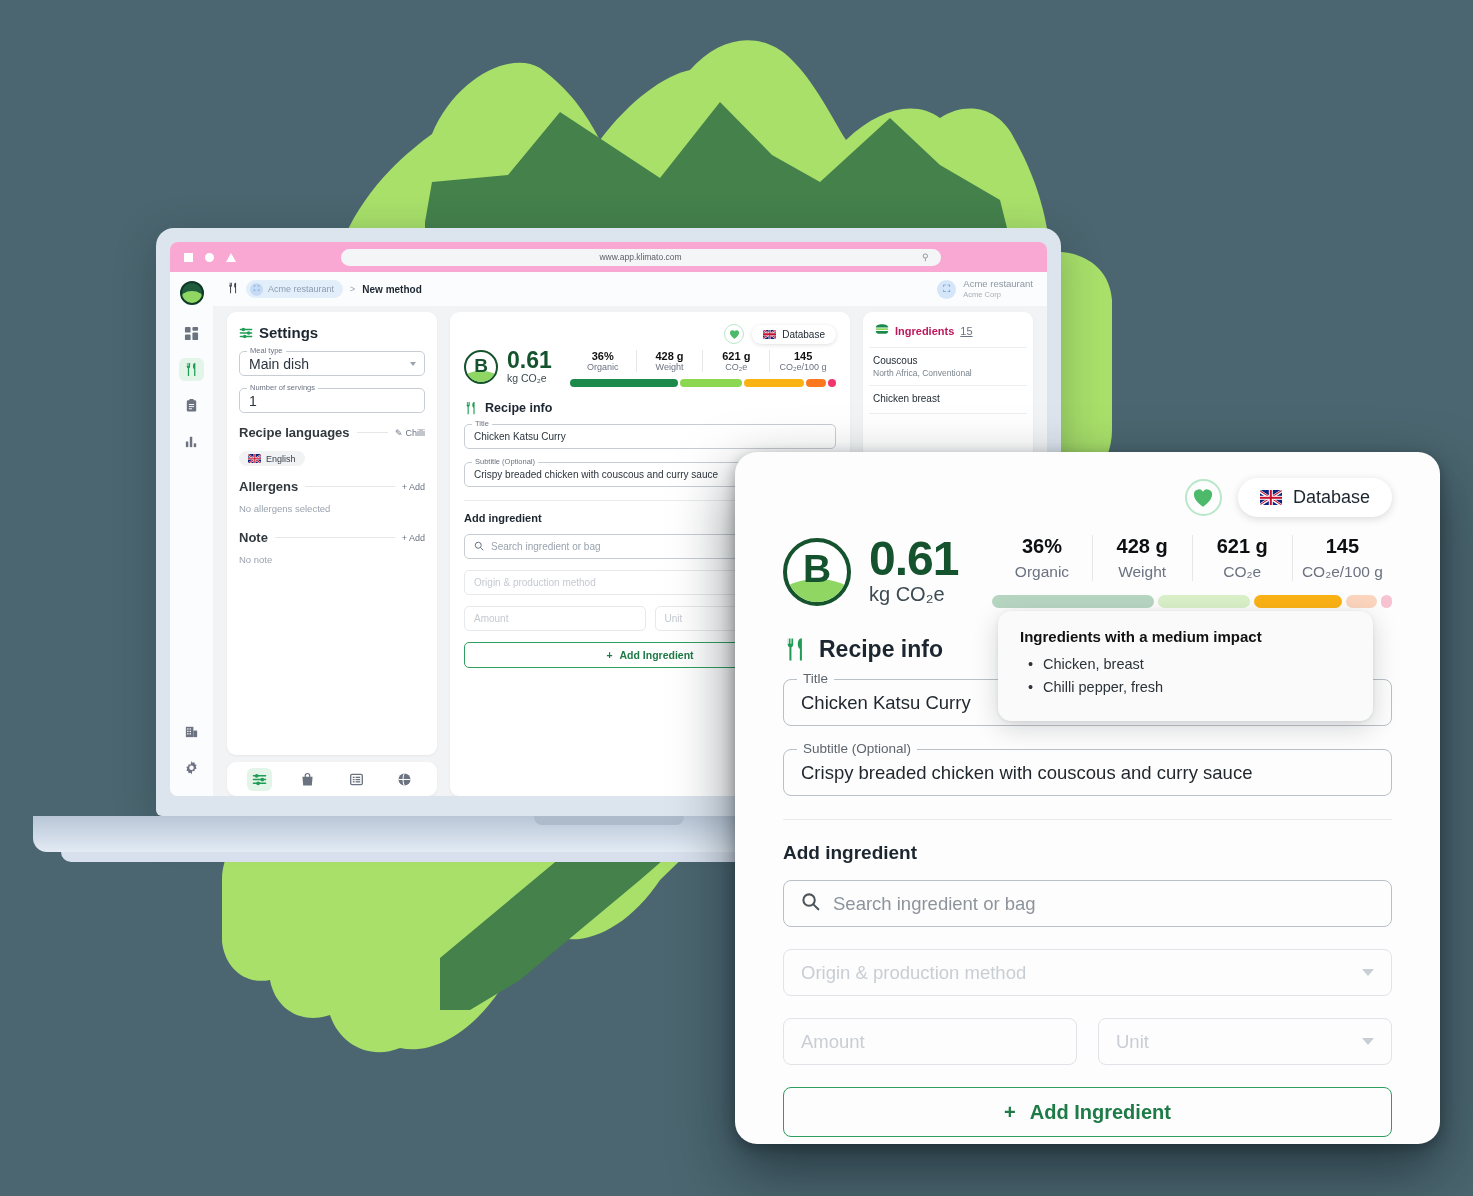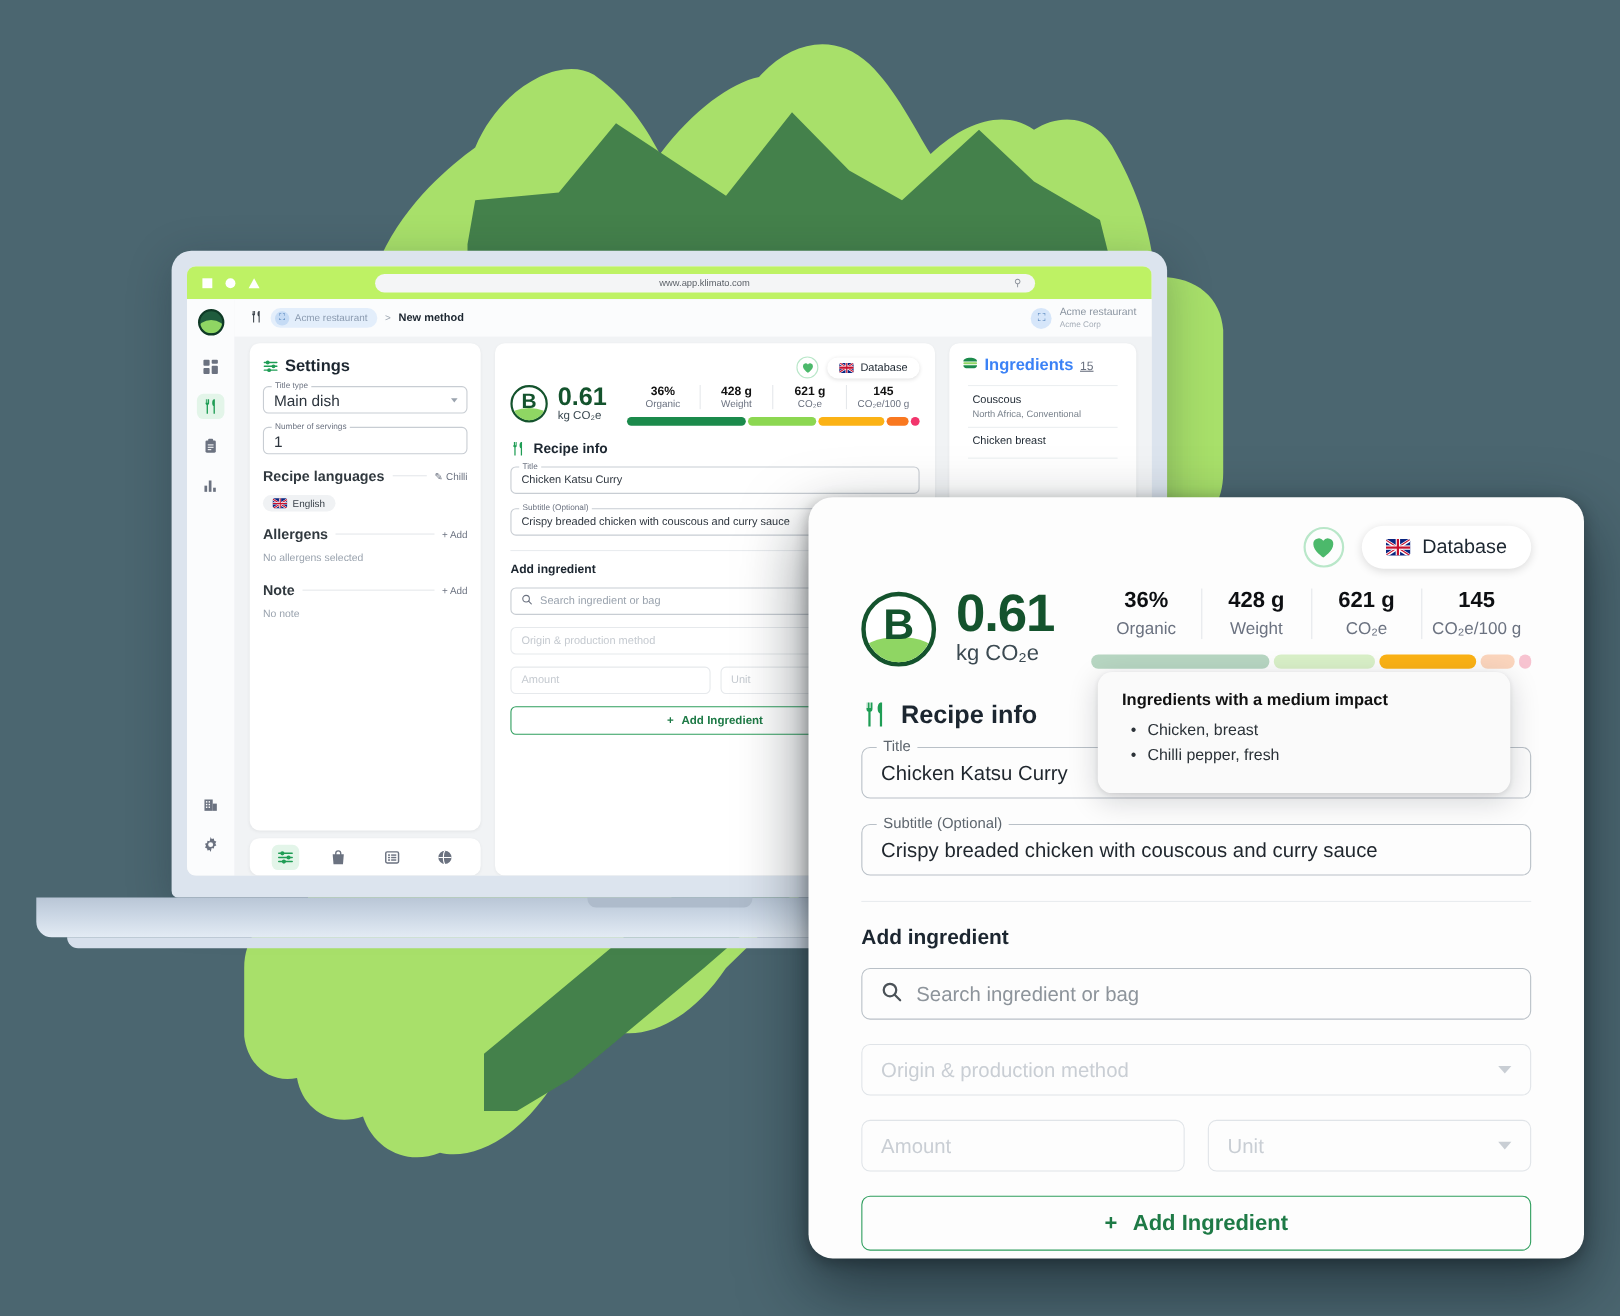--- a/index.html
+++ b/index.html
@@ -42,21 +42,21 @@
     content:""; position:absolute; left:50%; top:0; transform:translateX(-50%);
     width:150px; height:9px; background:#aebbcb; border-radius:0 0 8px 8px;
   }
   .laptop-foot{
     position:absolute; left:-95px; top:624px; width:1096px; height:10px;
     background:#d7e0ec; border-radius:0 0 10px 10px;
   }
 
   
   .browser-bar {
-    height: 30px; background: #bef264;
+    height: 30px; background: #f9a8d4;
     display: flex; align-items: center; padding: 0 14px; gap: 12px;
     flex-shrink: 0;
   }
   .dot-sq { width: 9px; height: 9px; background: #fff; }
   .dot-ci { width: 9px; height: 9px; background: #fff; border-radius: 50%; }
   .dot-tr { width: 0; height: 0; border-left: 5px solid transparent;
             border-right: 5px solid transparent; border-bottom: 9px solid #fff; }
   .url-pill {
     flex: 1; max-width: 600px; margin: 0 auto; height: 17px;
     background: #f4f5f6; border-radius: 9px;
@@ -196,23 +196,23 @@
   .two { display: flex; gap: 9px; margin-bottom: 11px; }
   .two .sfld { flex: 1; margin-bottom: 0; }
   .addbtn { border: 1px solid #2f9e5e; border-radius: 5px; height: 26px;
             display: flex; align-items: center; justify-content: center; gap: 7px;
             color: #1e7a46; font-weight: bold; font-size: 10.5px; }
 
   
   .pane-ing { width: 170px; flex-shrink: 0; }
   .ing-card { padding: 11px 0 0 0; height: 100%; }
   .ing-head { display: flex; align-items: baseline; gap: 6px; padding: 0 12px; margin-bottom: 10px; }
-  .ing-title { font-weight: bold; font-size: 15px; color: #3b82f6; }
+  .ing-title { font-weight: bold; font-size: 11px; color: #be185d; }
   .ing-count { font-size: 11px; color: #6b7280; text-decoration: underline; }
-  .ing-list { border-top: 1px solid #eceff1; margin: 0 17px; }
+  .ing-list { border-top: 1px solid #eceff1; margin: 0 6px; }
   .ing-item { padding: 7px 4px; border-bottom: 1px solid #eceff1; }
   .ing-n { font-size: 10px; color: #1c2630; }
   .ing-o { font-size: 8.5px; color: #7a838d; margin-top: 2px; }
 
   
   .modal {
     position: absolute; left: 735px; top: 452px; width: 705px; height: 692px;
     background: #fdfdfd; border-radius: 22px;
     box-shadow: 0 26px 60px rgba(10,20,28,.55), 0 4px 14px rgba(0,0,0,.3);
     padding: 26px 48px 28px 48px;
@@ -450,21 +450,21 @@
                         <line x1="1.5" y1="12" x2="14.5" y2="12"></line>
                       </g>
                       <circle cx="5" cy="4" r="2" fill="#1f9d55"></circle>
                       <circle cx="11" cy="8" r="2" fill="#1f9d55"></circle>
                       <circle cx="6.5" cy="12" r="2" fill="#1f9d55"></circle>
                     </svg>
                     <span class="sect-title">Settings</span>
                   </div>
 
                   <div class="fld">
-                    <span class="fld-lab">Title type</span>
+                    <span class="fld-lab">Meal type</span>
                     <span class="fld-val">Main dish</span>
                     <span class="caret"></span>
                   </div>
 
                   <div class="fld">
                     <span class="fld-lab">Number of servings</span>
                     <span class="fld-val">1</span>
                   </div>
 
                   <div class="rowlab">

